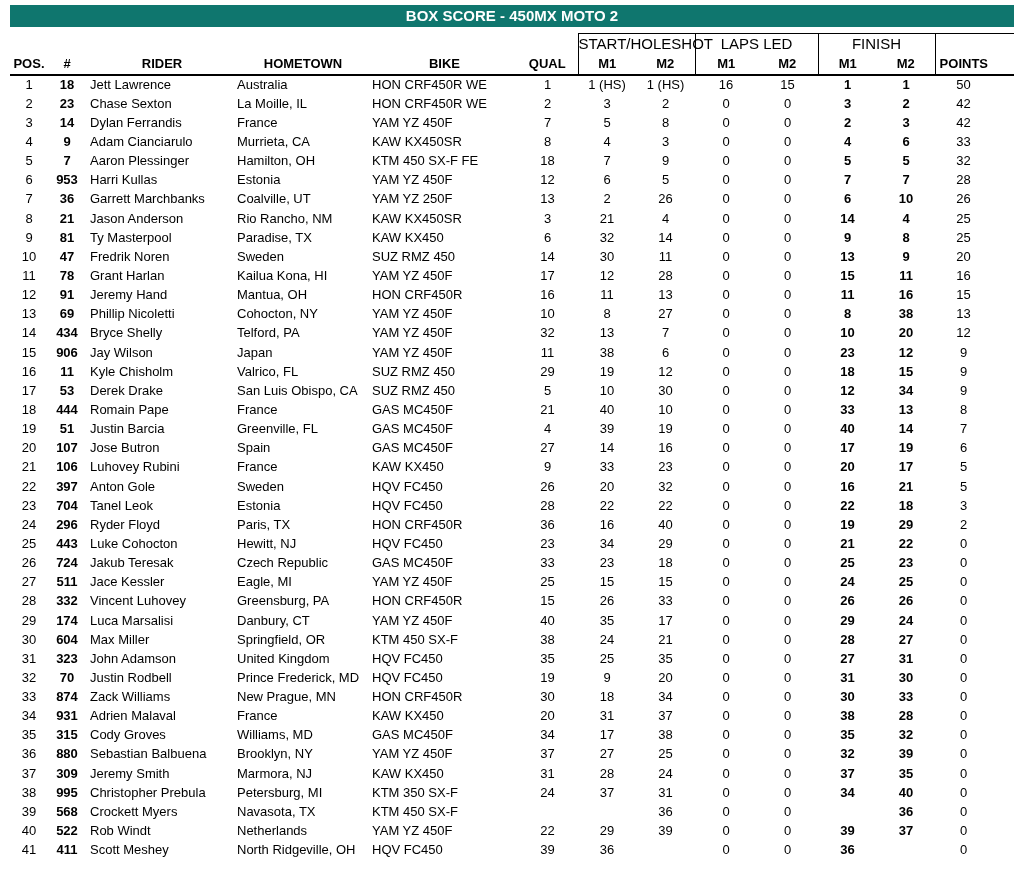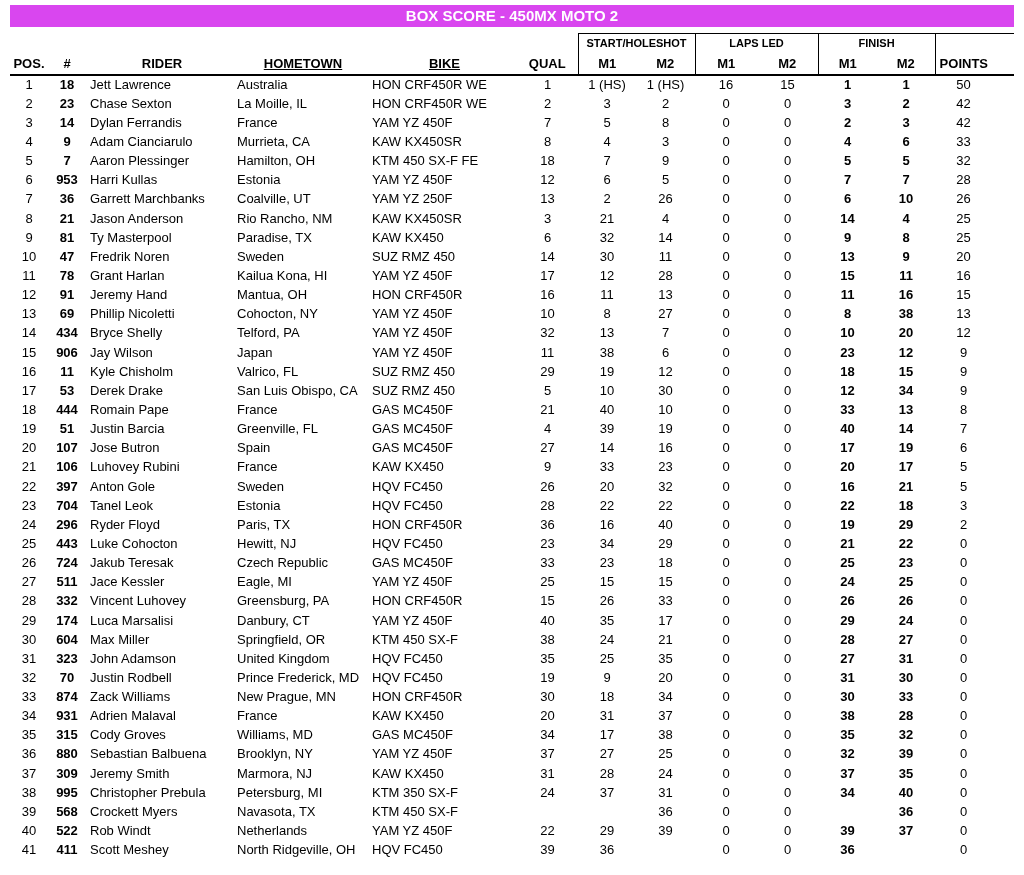--- a/index.html
+++ b/index.html
@@ -6,57 +6,57 @@
   html, body {
     margin: 0; padding: 0;
     width: 1024px; height: 875px;
     background: #ffffff;
     font-family: "Liberation Sans", sans-serif;
     color: #000;
   }
   .sheet { padding: 5px 10px 0 10px; }
 
   .title-bar {
-    background: #d946ef;
+    background: #0f766e;
     color: #fff;
     height: 22px;
     line-height: 22px;
     text-align: center;
     font-weight: bold;
     font-size: 15px;
   }
 
   table.box-score {
     border-collapse: collapse;
     table-layout: fixed;
     width: 1004px;
     margin-top: 6px;
   }
 
   thead th { padding: 0; vertical-align: middle; }
 
   tr.group-row th {
     height: 19px;
-    font-size: 11px;
-    font-weight: bold;
+    font-size: 15px;
+    font-weight: normal;
     text-align: center;
   }
   tr.col-row th {
     height: 22px;
     font-size: 13px;
     font-weight: bold;
     text-align: center;
     border-bottom: 2px solid #000;
   }
 
   .bt { border-top: 1.5px solid #000; }
   .bl { border-left: 1.5px solid #000; }
 
   th.hleft { text-align: left; padding-left: 4px; }
-  th.hleft3 { text-align: left; padding-left: 3px; text-decoration: underline; }
+  th.hleft3 { text-align: left; padding-left: 3px; }
   th.pts { padding-right: 22px; }
 
   tbody td {
     padding: 0;
     height: 19.15px;
     font-size: 13px;
     vertical-align: middle;
     white-space: nowrap;
     overflow: hidden;
   }

